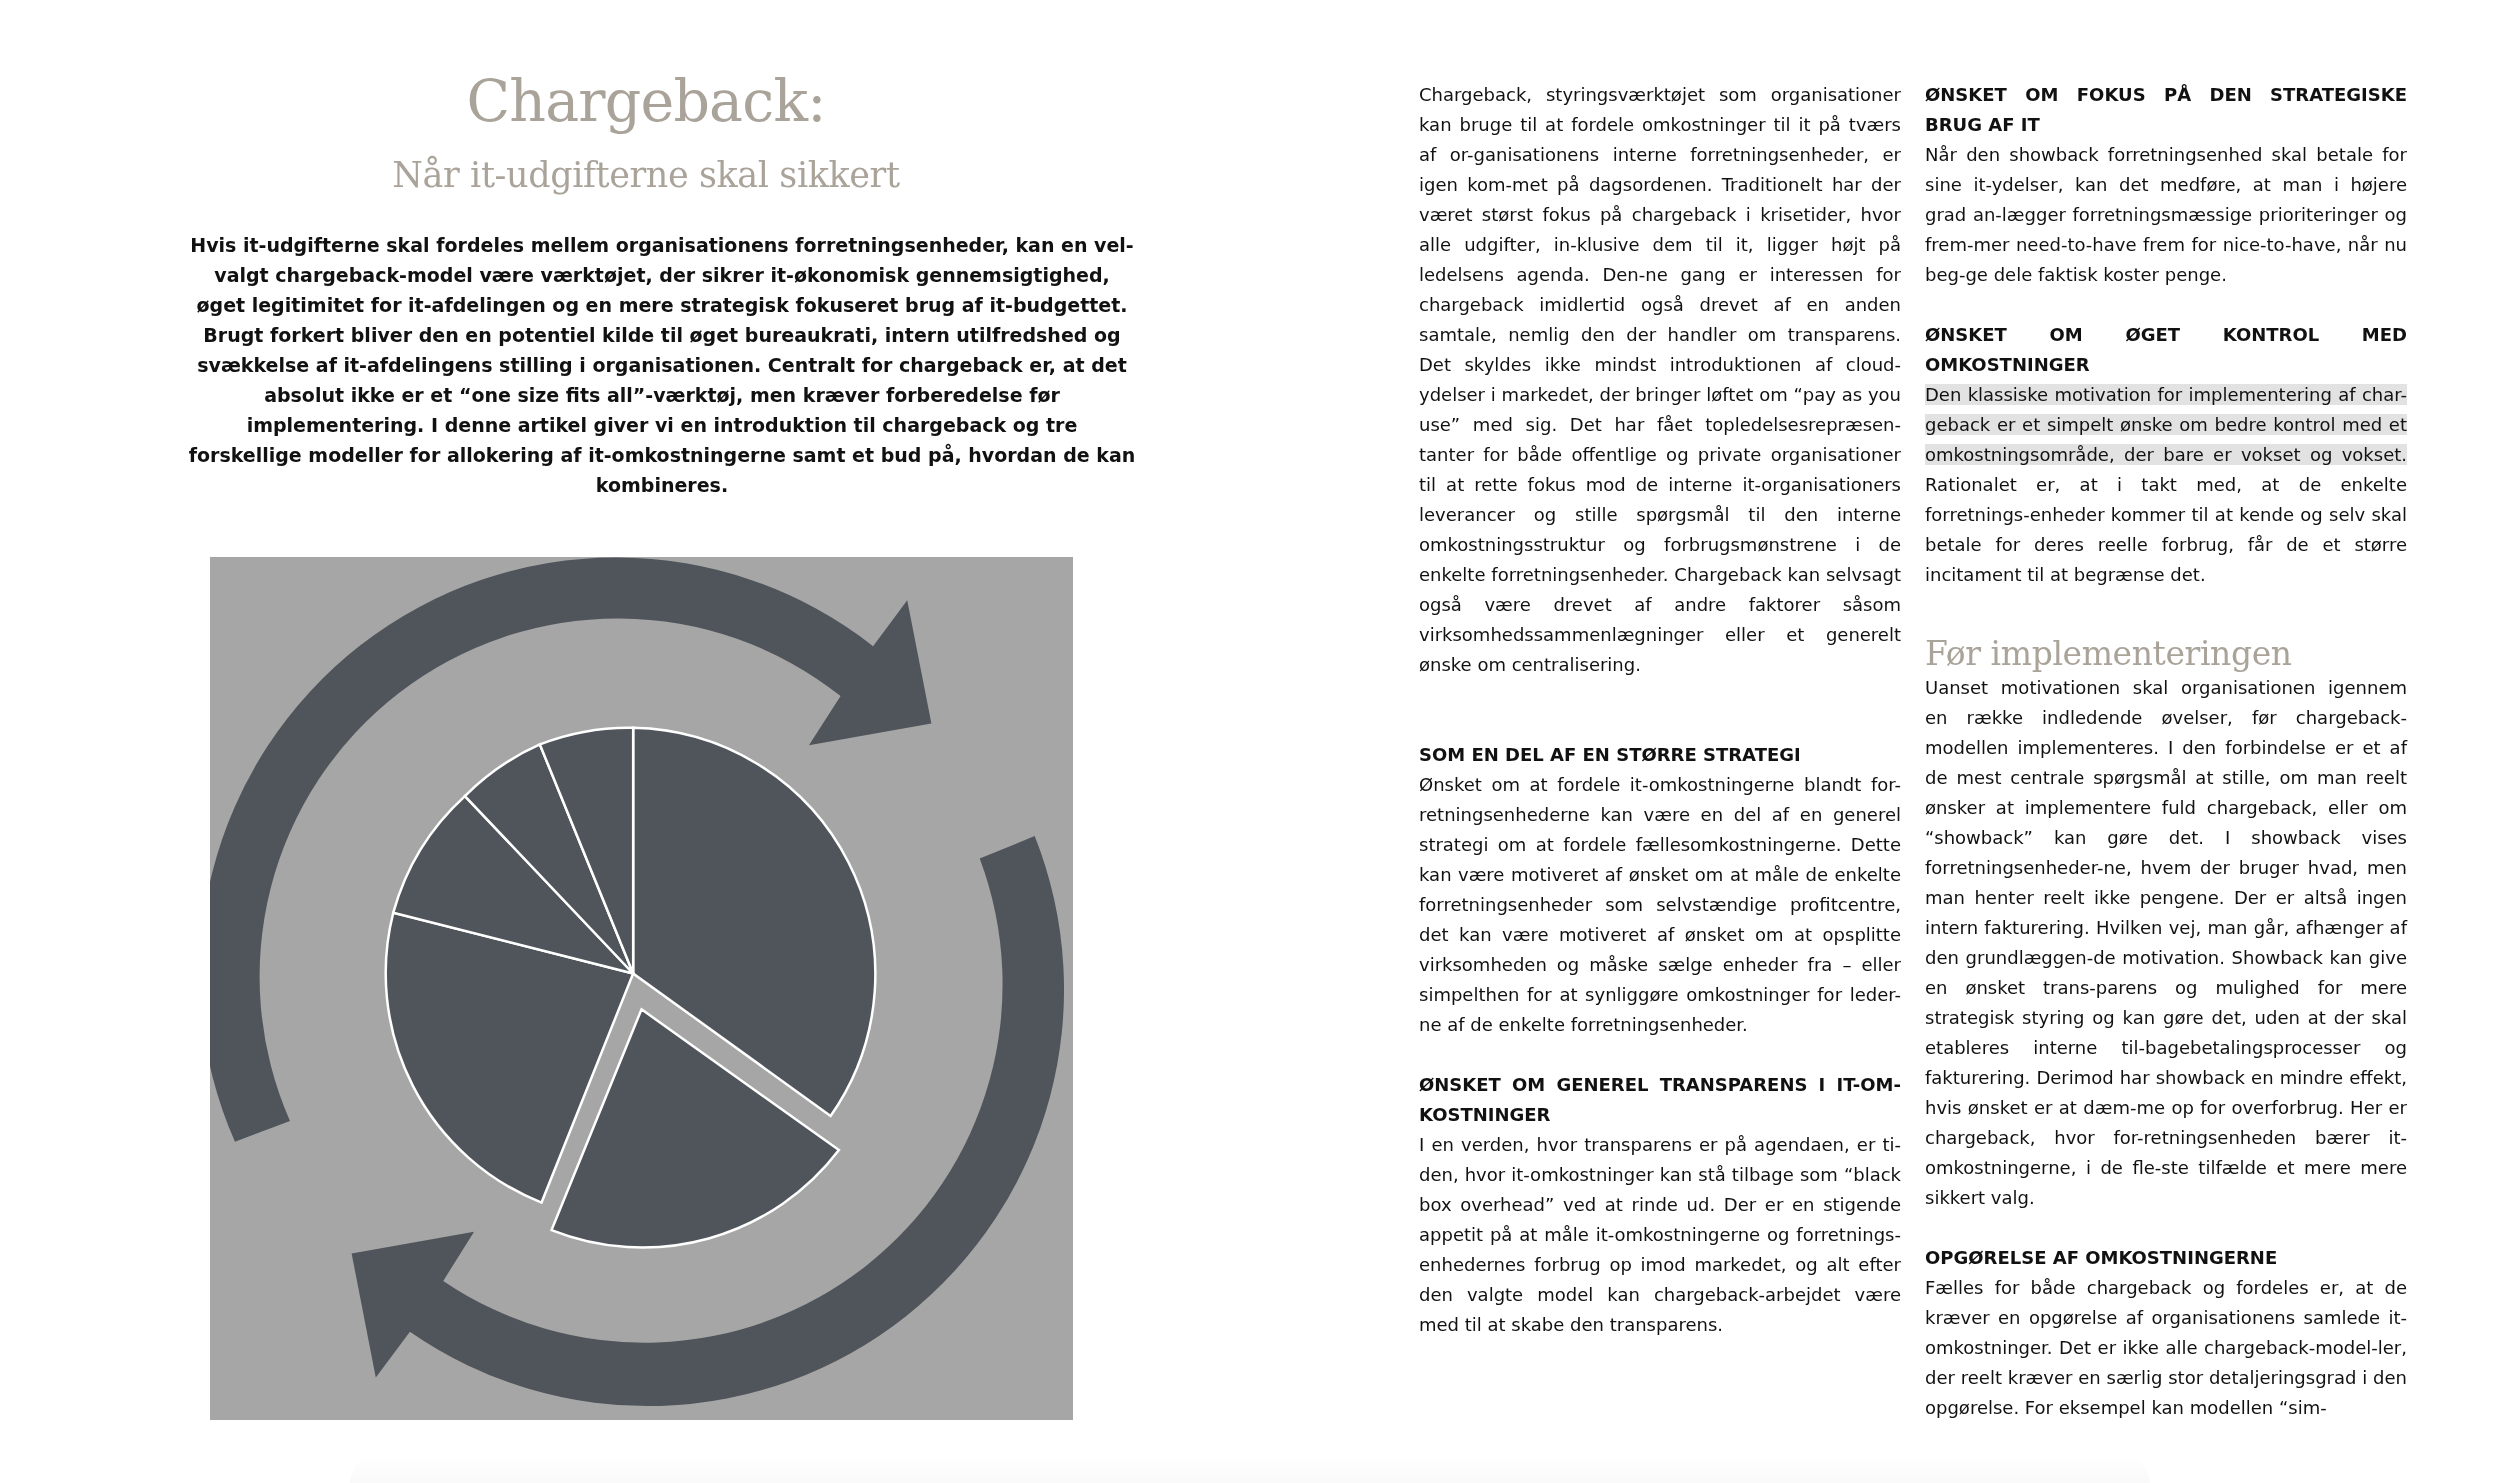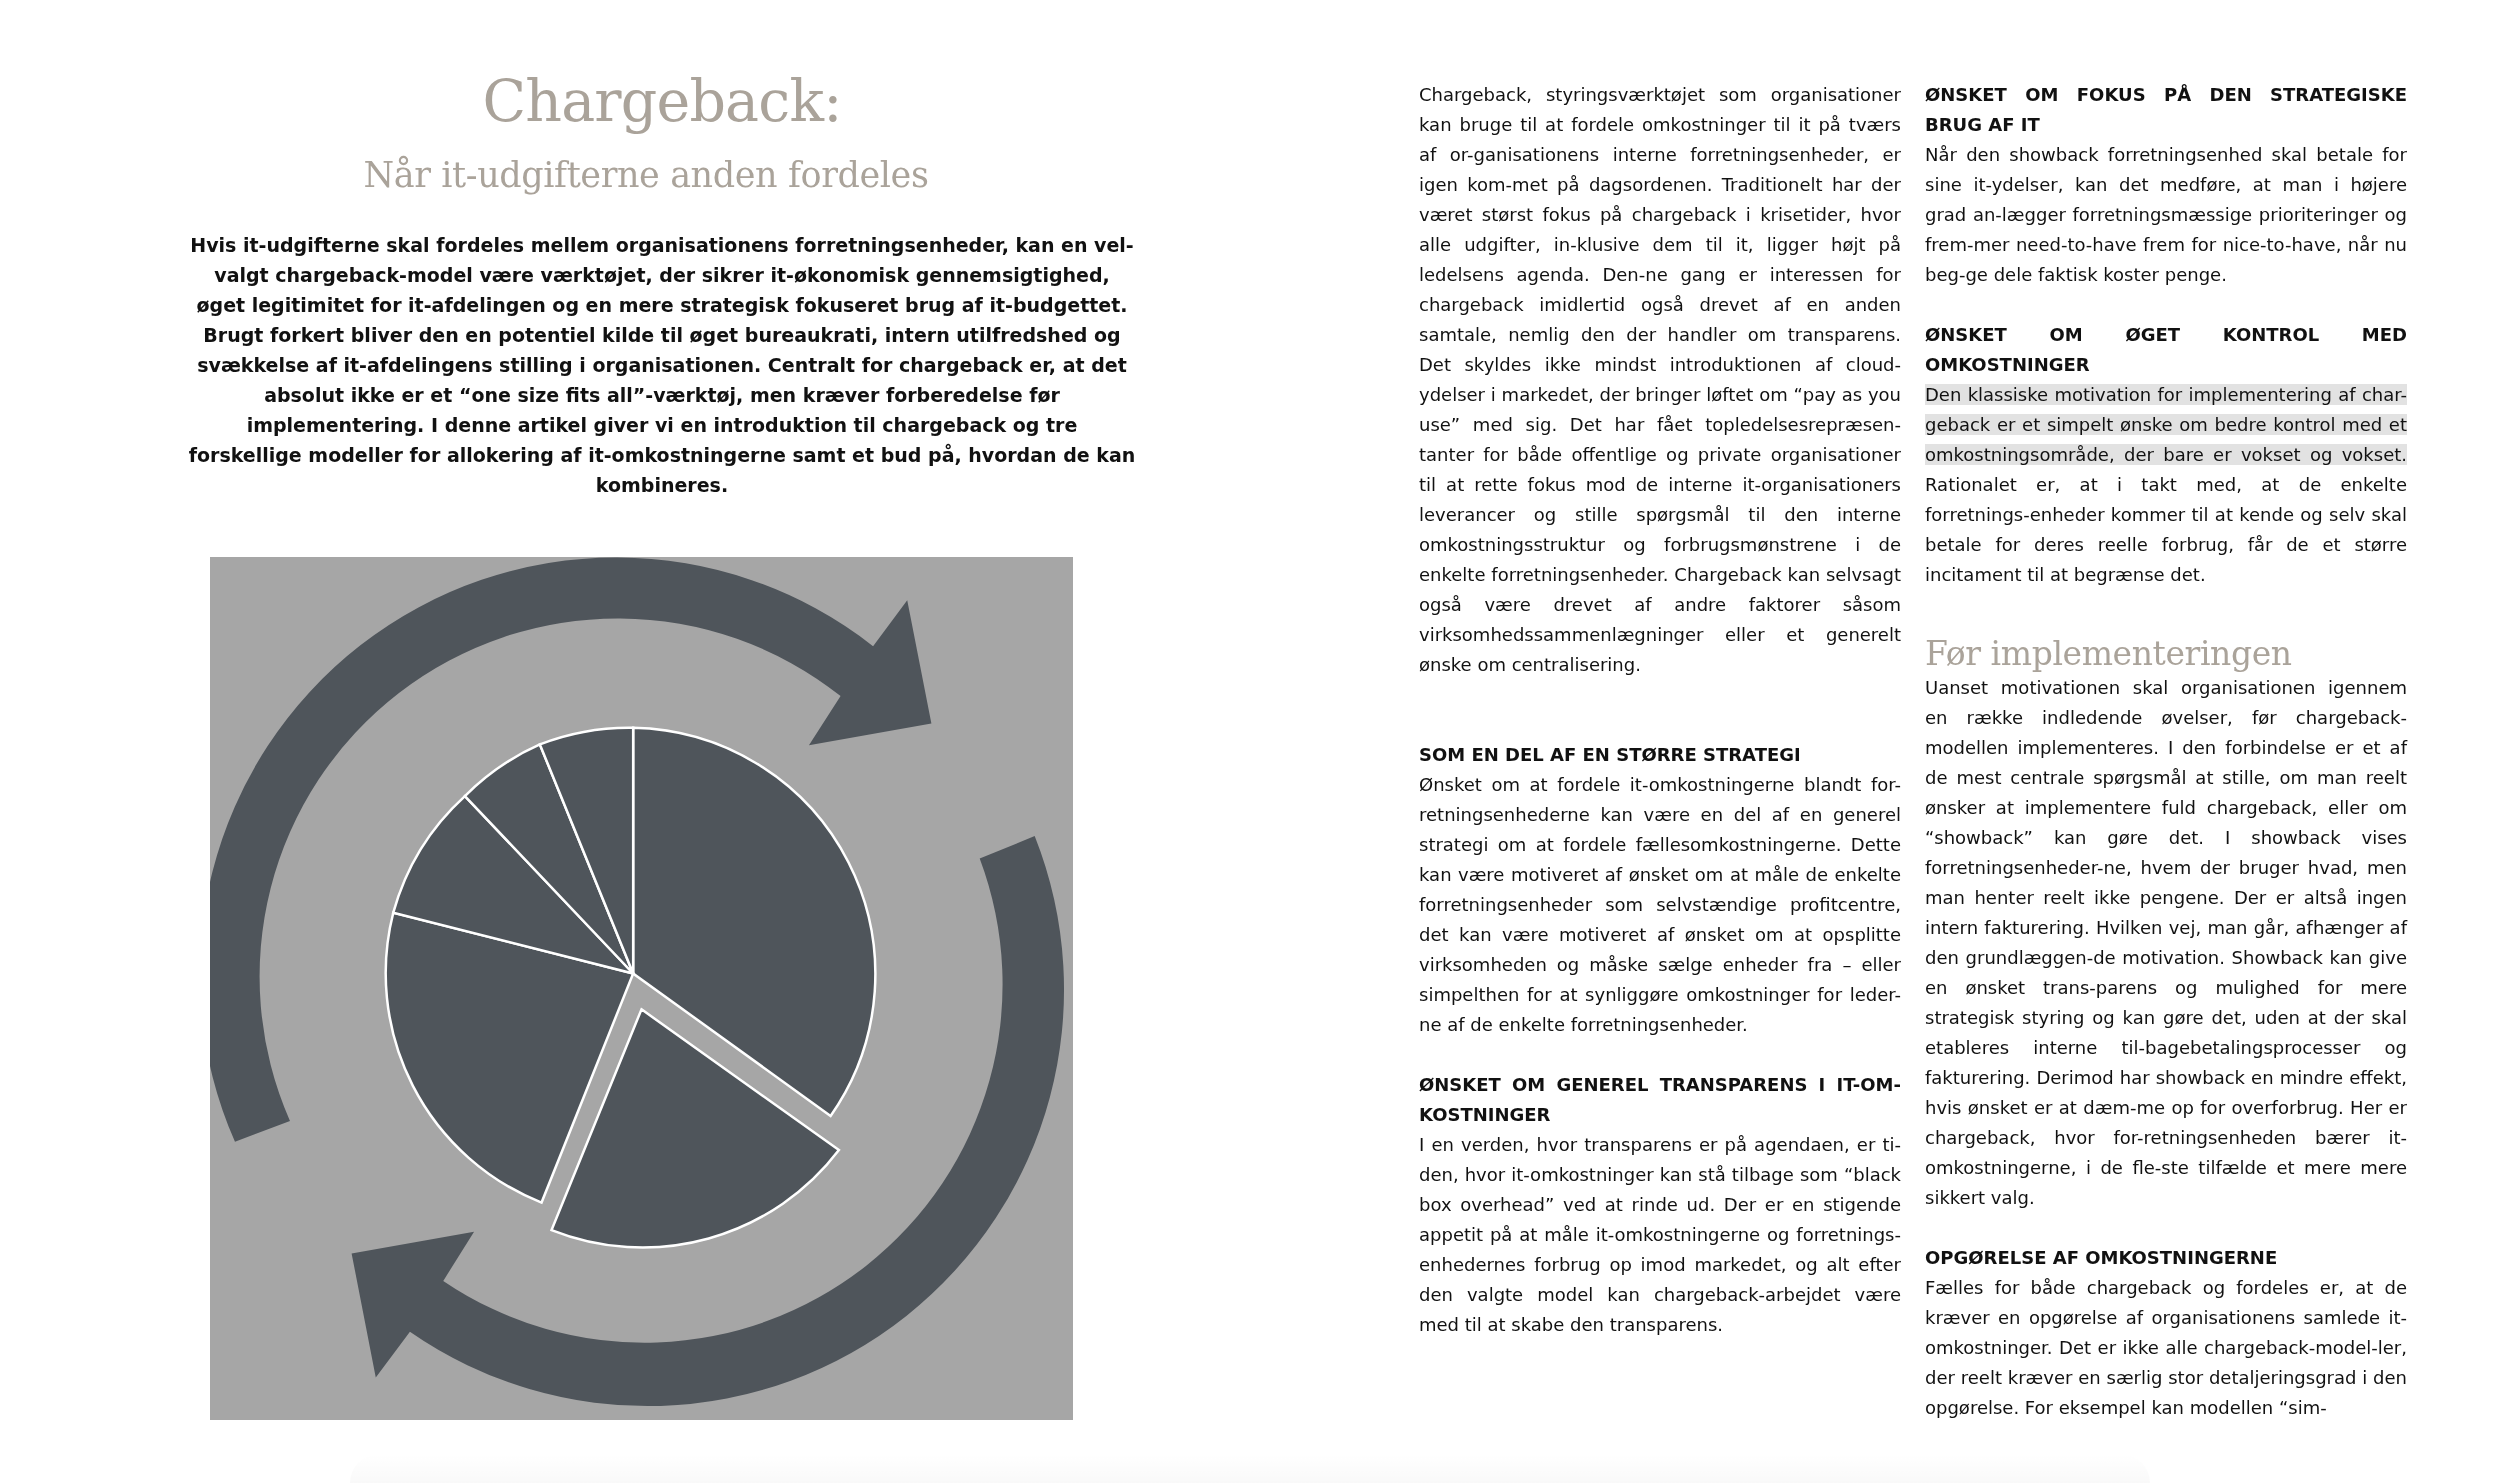--- a/index.html
+++ b/index.html
@@ -1,21 +1,21 @@
 <!DOCTYPE html>
 <html style="font-size:13.3px"><head>
 <meta charset="utf-8">
 <style>
   html, body { margin: 0; padding: 0; background: #ffffff; }
   body { width: 2500px; height: 1483px; position: relative; overflow: hidden; }
   .page { position: absolute; inset: 0; background: #fff; }
   .title {
     position: absolute; left: 0; width: 1292px; top: 73px; text-align: center;
     font-family: "DejaVu Serif", "Liberation Serif", serif; color: #aaa39a;
-    font-size: 57px; line-height: 1; margin: 0; font-weight: normal; letter-spacing: -0.8px; padding-left: 16px;
+    font-size: 57px; line-height: 1; margin: 0; font-weight: normal; letter-spacing: -0.8px;
   }
   .subtitle {
     position: absolute; left: 0; width: 1292px; top: 158px; text-align: center;
     font-family: "DejaVu Serif", "Liberation Serif", serif; color: #aaa39a;
     font-size: 35px; line-height: 1; margin: 0; font-weight: normal; letter-spacing: -0.4px;
   }
   .intro {
     position: absolute; left: 187px; width: 950px; top: 230px; text-align: center;
     font-family: "DejaVu Sans", "Liberation Sans", sans-serif; font-weight: bold;
     font-size: 19px; line-height: 30px; color: #111; margin: 0;
@@ -47,21 +47,21 @@
     background: linear-gradient(to bottom, rgba(0,0,0,0), rgba(0,0,0,0.025));
     border-radius: 33px 33px 0 0;
   }
 </style>
 </head>
 <body>
 
 <div class="page">
 
   <h1 class="title">Chargeback:</h1>
-  <div class="subtitle">Når it-udgifterne anden fordeles</div>
+  <div class="subtitle">Når it-udgifterne skal sikkert</div>
   <p class="intro">Hvis it-udgifterne skal fordeles mellem organisationens forretningsenheder, kan en vel-valgt chargeback-model være værktøjet, der sikrer it-økonomisk gennemsigtighed, øget legitimitet for it-afdelingen og en mere strategisk fokuseret brug af it-budgettet. Brugt forkert bliver den en potentiel kilde til øget bureaukrati, intern utilfredshed og svækkelse af it-afdelingens stilling i organisationen. Centralt for chargeback er, at det absolut ikke er et “one size fits all”-værktøj, men kræver forberedelse før implementering. I denne artikel giver vi en introduktion til chargeback og tre forskellige modeller for allokering af it-omkostningerne samt et bud på, hvordan de kan kombineres.</p>
 
   <div class="figure">
     <svg viewBox="0 0 1036 1036">
 
       <path d="M 30 702 A 500 500 0 0 1 796 107 L 837 52 L 866 200 L 719 226 L 757 167 A 430 430 0 0 0 96 677 Z" fill="#4f555b"></path>
 
       <path d="M 990 335 A 500 500 0 0 1 240 930 L 199 985 L 170 836 L 317 810 L 280 869 A 430 430 0 0 0 924 362 Z" fill="#4f555b"></path>
 
       <g stroke="#ffffff" stroke-width="3" fill="#4f555b">

